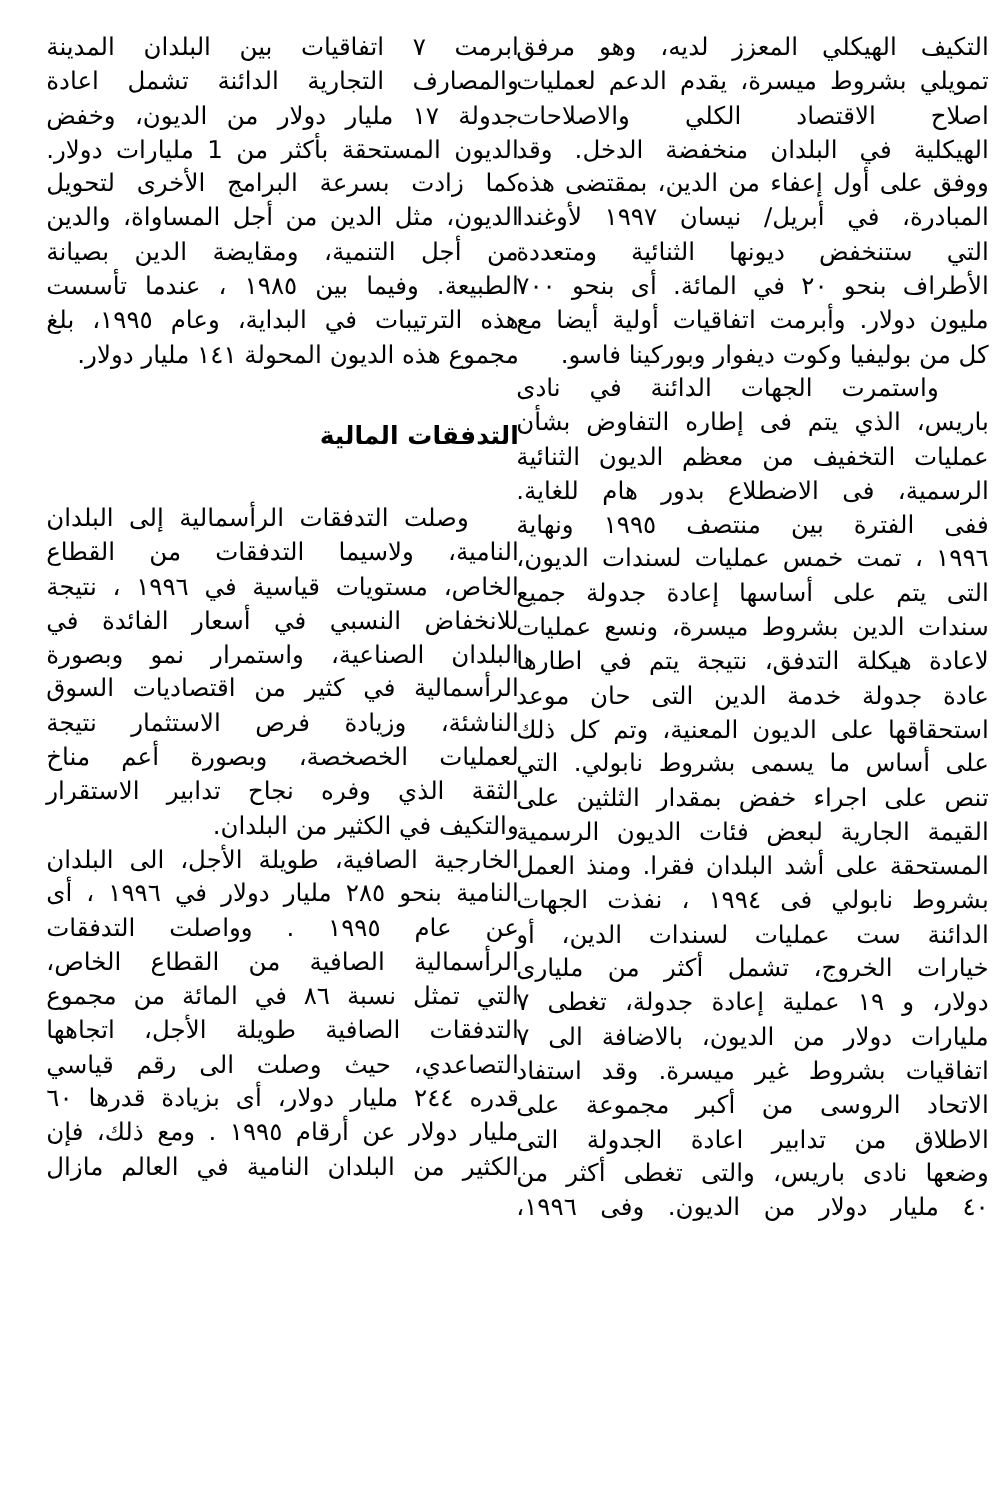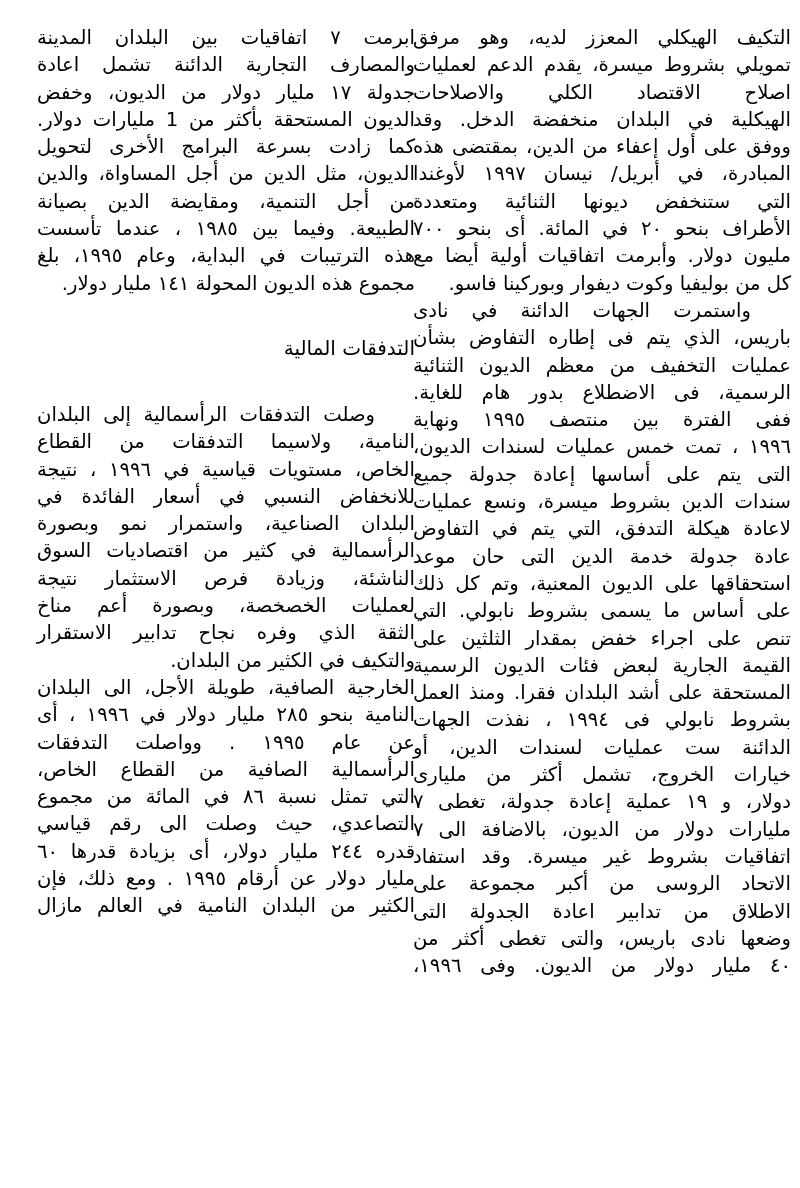--- a/index.html
+++ b/index.html
@@ -13,21 +13,21 @@
   }
   .col-right { left: 413px; width: 378px; }
   .col-left { left: 20px; width: 378px; margin-left: 17px; }
   .line {
     display: block; white-space: nowrap; text-align: justify; text-align-last: justify;
     height: 27.3px; overflow: visible;
   }
   .line.last { text-align-last: right; }
   .line.indent { padding-right: 40px; }
   .heading {
-    display: block; font-weight: normal; font-size: 20px; text-align: right;
+    display: block; font-weight: bold; font-size: 20px; text-align: right;
     margin-top: 38px; margin-bottom: 39px; height: 27px;
   }
 </style>
 </head>
 <body>
 
 <div class="col col-right" id="rightcol">
     <span class="line">التكيف الهيكلي المعزز لديه، وهو مرفق</span>
     <span class="line">تمويلي بشروط ميسرة، يقدم الدعم لعمليات</span>
     <span class="line">اصلاح الاقتصاد الكلي والاصلاحات</span>
@@ -39,21 +39,21 @@
     <span class="line">مليون دولار. وأبرمت اتفاقيات أولية أيضا مع</span>
     <span class="line last">كل من بوليفيا وكوت ديفوار وبوركينا فاسو.</span>
     <span class="line indent">واستمرت الجهات الدائنة في نادى</span>
     <span class="line">باريس، الذي يتم فى إطاره التفاوض بشأن</span>
     <span class="line">عمليات التخفيف من معظم الديون الثنائية</span>
     <span class="line">الرسمية، فى الاضطلاع بدور هام للغاية.</span>
     <span class="line">ففى الفترة بين منتصف ١٩٩٥ ونهاية</span>
     <span class="line">١٩٩٦ ، تمت خمس عمليات لسندات الديون،</span>
     <span class="line">التى يتم على أساسها إعادة جدولة جميع</span>
     <span class="line">سندات الدين بشروط ميسرة، ونسع عمليات</span>
-    <span class="line">لاعادة هيكلة التدفق، التي يتم في التفاوض</span>
+    <span class="line">لاعادة هيكلة التدفق، نتيجة يتم في اطارها</span>
     <span class="line">عادة جدولة خدمة الدين التى حان موعد</span>
     <span class="line">استحقاقها على الديون المعنية، وتم كل ذلك</span>
     <span class="line">على أساس ما يسمى بشروط نابولي. التي</span>
     <span class="line">تنص على اجراء خفض بمقدار الثلثين على</span>
     <span class="line">القيمة الجارية لبعض فئات الديون الرسمية</span>
     <span class="line">المستحقة على أشد البلدان فقرا. ومنذ العمل</span>
     <span class="line">بشروط نابولي فى ١٩٩٤ ، نفذت الجهات</span>
     <span class="line">الدائنة ست عمليات لسندات الدين، أو</span>
     <span class="line">خيارات الخروج، تشمل أكثر من مليارى</span>
     <span class="line">دولار، و ١٩ عملية إعادة جدولة، تغطى ٧</span>
@@ -88,18 +88,19 @@
       <span class="line">الرأسمالية في كثير من اقتصاديات السوق</span>
       <span class="line">الناشئة، وزيادة فرص الاستثمار نتيجة</span>
       <span class="line">لعمليات الخصخصة، وبصورة أعم مناخ</span>
       <span class="line">الثقة الذي وفره نجاح تدابير الاستقرار</span>
       <span class="line last">والتكيف في الكثير من البلدان.</span>
       <span class="line">الخارجية الصافية، طويلة الأجل، الى البلدان</span>
       <span class="line">النامية بنحو ٢٨٥ مليار دولار في ١٩٩٦ ، أى</span>
       <span class="line">عن عام ١٩٩٥ . وواصلت التدفقات</span>
       <span class="line">الرأسمالية الصافية من القطاع الخاص،</span>
       <span class="line">التي تمثل نسبة ٨٦ في المائة من مجموع</span>
+      <span class="line">التدفقات الصافية طويلة الأجل، اتجاهها</span>
       <span class="line">التصاعدي، حيث وصلت الى رقم قياسي</span>
       <span class="line">قدره ٢٤٤ مليار دولار، أى بزيادة قدرها ٦٠</span>
       <span class="line">مليار دولار عن أرقام ١٩٩٥ . ومع ذلك، فإن</span>
       <span class="line">الكثير من البلدان النامية في العالم مازال</span>
     </div>
 </div>
 
 </body></html>

